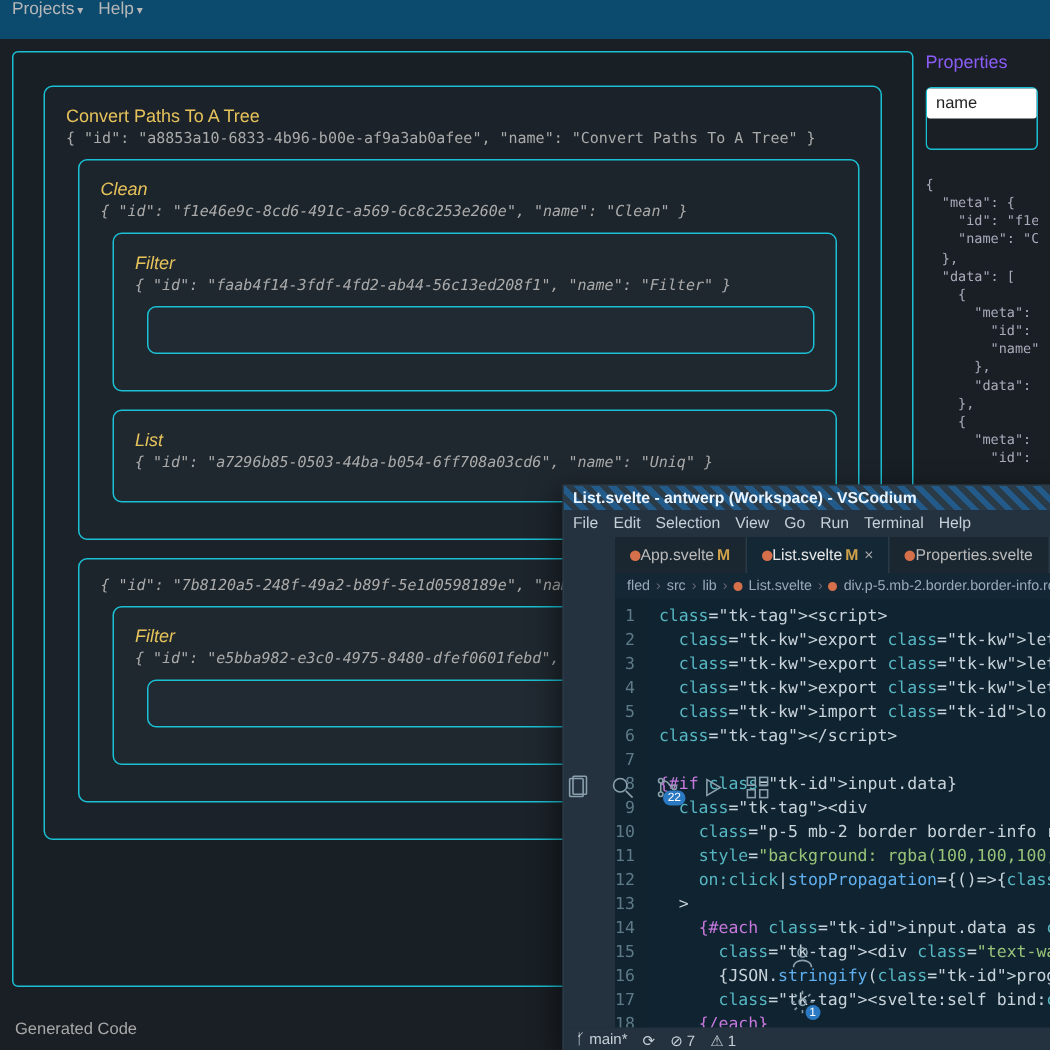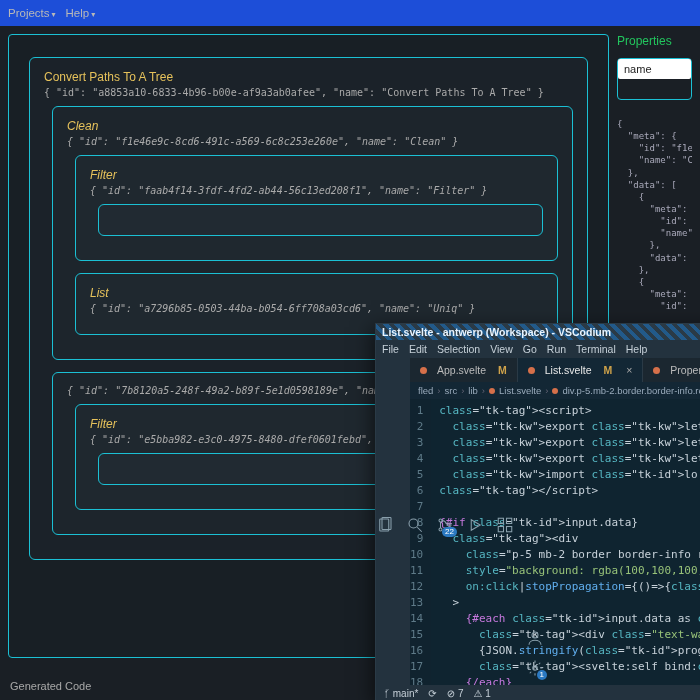--- a/index.html
+++ b/index.html
@@ -5,24 +5,24 @@
   * { margin: 0; padding: 0; box-sizing: border-box; }
   html, body { width: 700px; height: 700px; overflow: hidden; }
   body {
     background: #1a1f25;
     font-family: -apple-system, Helvetica, Arial, sans-serif;
     font-size: 11px;
     color: #c8c8c8;
     position: relative;
   }
   .topbar {
-    background: #1d4ed8;
+    background: #0c4a6e;
     height: 26px;
     display: flex;
-    align-items: center;
+    align-items: flex-start;
     padding: 0 8px;
     font-size: 11.5px;
     color: #b8b8b8;
   }
   .topbar-item { margin-right: 10px; cursor: pointer; }
   .caret { font-size: 8px; margin-left: 2px; }
   .workspace {
     display: flex;
     padding: 8px;
     gap: 8px;
@@ -33,21 +33,21 @@
     border: 1px solid #1bc0d4;
     border-radius: 4px;
     padding: 18px 20px;
     background: rgba(20,35,40,0.2);
     overflow: hidden;
   }
   .props-panel {
     width: 75px;
     overflow: hidden;
   }
-  .props-title { font-size: 12px; color: #22c55e; margin-bottom: 10px; }
+  .props-title { font-size: 12px; color: #8b5cf6; margin-bottom: 10px; }
   .props-input {
     background: #fff;
     color: #222;
     border: none;
     border-radius: 2px;
     padding: 4px 6px;
     width: 100%;
     font-size: 11px;
     margin-bottom: 20px;
   }
@@ -147,21 +147,21 @@
   .editor-area { flex: 1; display: flex; flex-direction: column; overflow: hidden; }
   .tabs {
     display: flex;
     background: #1b2730;
     height: 24px;
     font-size: 10.5px;
   }
   .tab {
     padding: 4px 10px;
     color: #bbb;
-    display: flex; align-items: center; gap: 10px;
+    display: flex; align-items: center; gap: 0;
     border-right: 1px solid #2a3a46;
   }
   .tab.active { background: #132735; color: #e8e8e8; }
   .sv-dot { width: 7px; height: 7px; border-radius: 50%; background: #d6704a; display:inline-block;}
   .tab-mod { color: #cfa24a; font-weight: 600; margin-left: 2px;}
   .close-x { color: #aaa; margin-left: 4px; }
   .crumb {
     background: #132735;
     font-size: 9.5px;
     color: #9ab;

